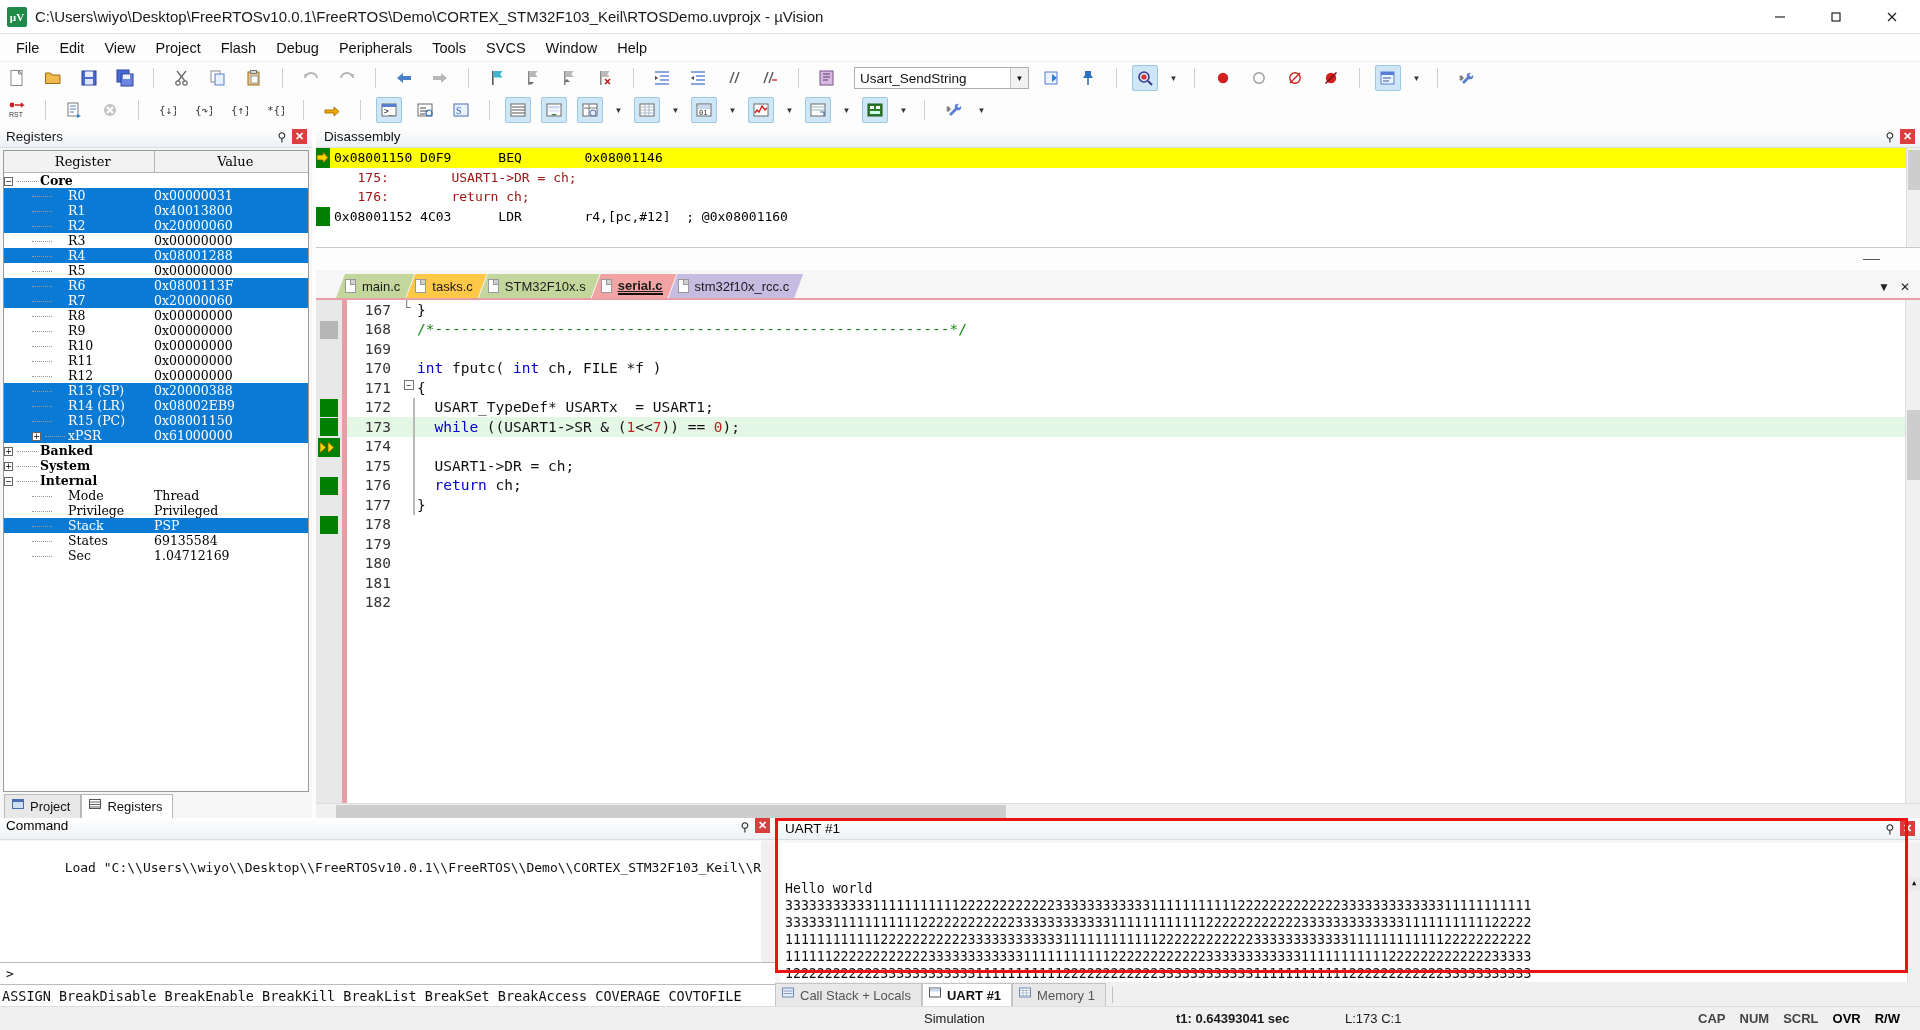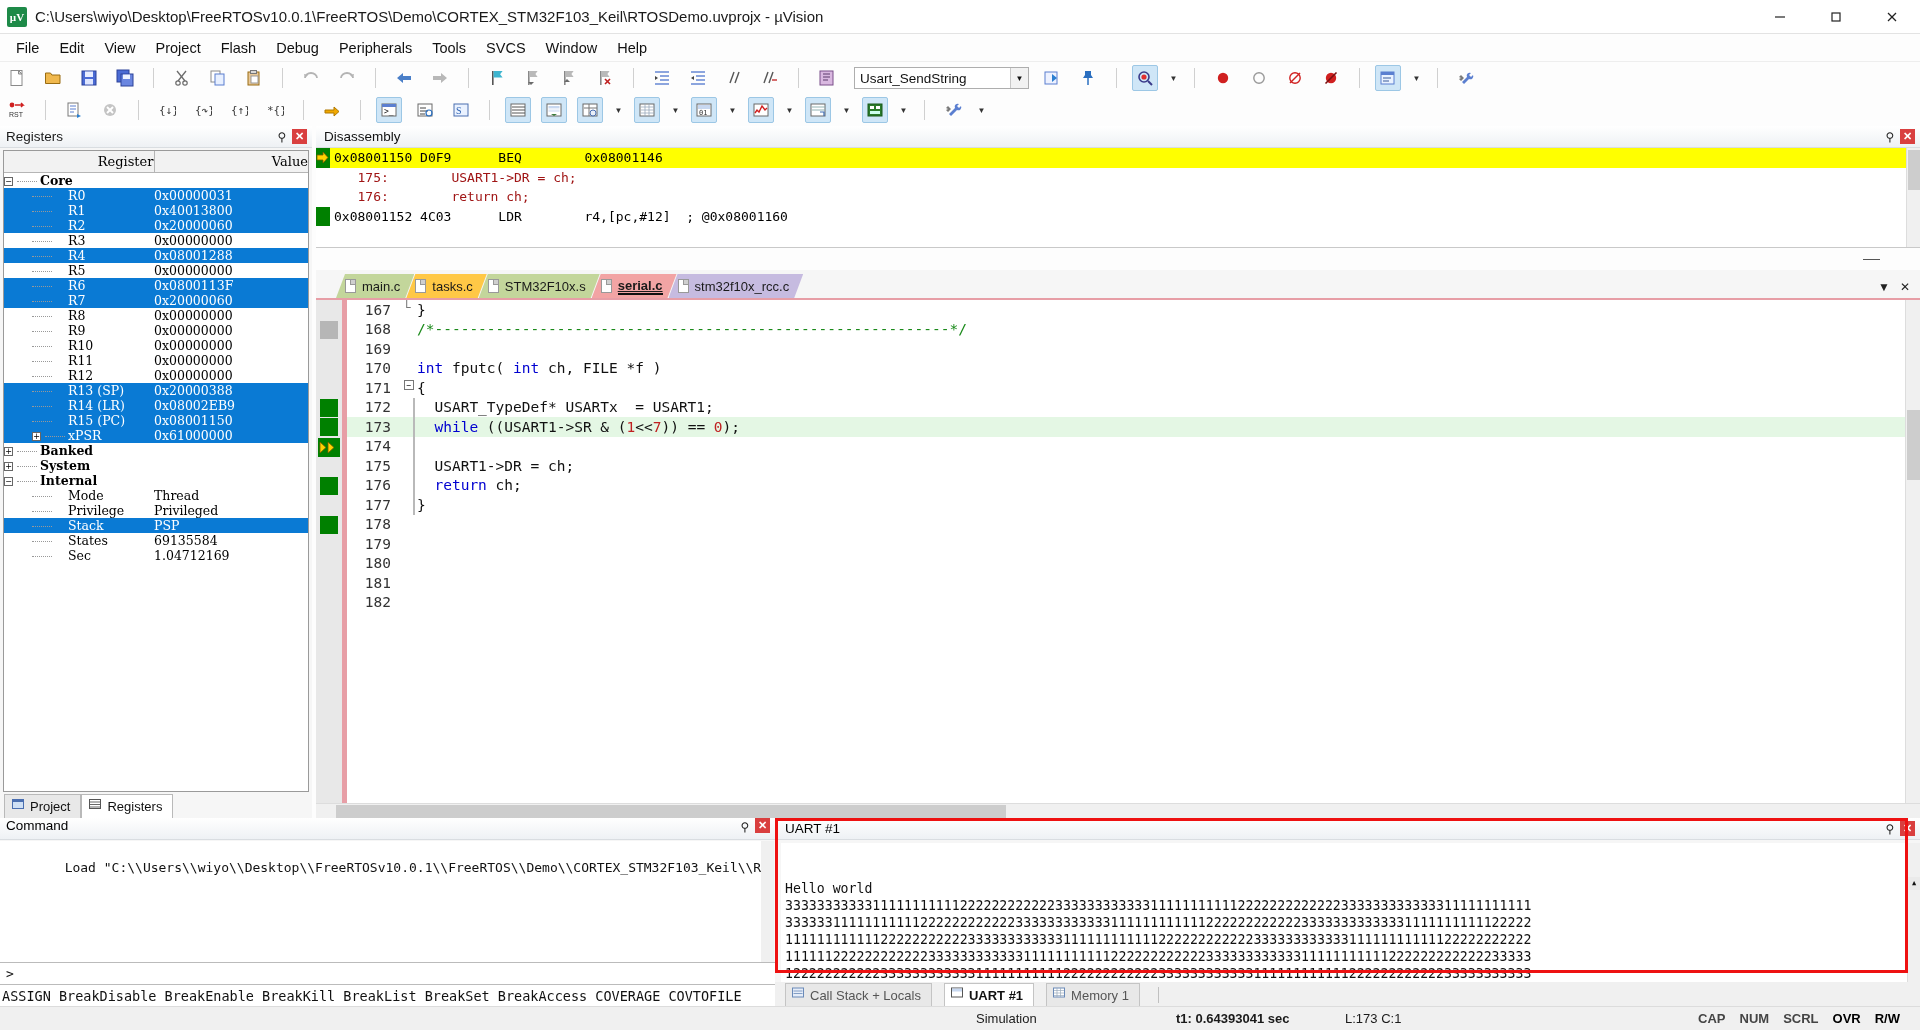--- a/index.html
+++ b/index.html
@@ -83,21 +83,21 @@
   .pane-head .ph-title { flex: 1; }
   .pin-btn, .x-btn {
     width: 16px; height: 18px; display: flex; align-items: center; justify-content: center;
     font-size: 12px; color: #222; margin-right: 2px;
   }
   .x-btn { background: #d93f3f; color: #fff; font-size: 11px; font-weight: bold; width: 15px; height: 15px;
           margin-right: 5px; }
   .regs-body { flex: 1; background: #fff; margin: 2px 3px 0 3px; border: 1px solid #9a9a9a; overflow: hidden; }
   table.regtable { width: 100%; border-collapse: collapse; font-family: "DejaVu Serif", serif; font-size: 12.5px; }
   table.regtable th {
-    text-align: right; font-weight: normal; background: #f2f2f2; border-bottom: 1px solid #b5b5b5;
+    text-align: center; font-weight: normal; background: #f2f2f2; border-bottom: 1px solid #b5b5b5;
     border-right: 1px solid #b5b5b5; padding: 3px 0 3px 8px; font-family: "DejaVu Serif", serif;
     font-size: 13px; height: 20px;
   }
   table.regtable th.c2 { border-right: none; }
   table.regtable td { padding: 0 0 0 0; height: 14.5px; vertical-align: middle; white-space: nowrap; }
   td.name { padding-left: 8px; }
   td.val { padding-left: 8px; }
   tr.sel td { background: #0a7ad4; color: #fff; }
   .tree-indent3 { display: inline-block; width: 28px; }
   .expander {
@@ -227,36 +227,36 @@
     font-size: 13.2px; color: #111; white-space: pre; overflow: hidden; padding: 3px 0 0 4px;
     position: relative; line-height: 17px;
   }
   .uart-scroll { position: absolute; right: 0; top: 0; bottom: 0; width: 13px; background: #f0f0f0;
      border-left: 1px solid #ddd; }
   .us-arrow { height: 13px; display:flex; align-items:center; justify-content:center; font-size:7px;
      background:#eaeaea; }
 
   .bottom-tabs {
     position: absolute; left: 775px; right: 0; bottom: 0; height: 24px; display: flex; align-items: flex-end;
-    padding-left: 10px; background: #f0f0f0; gap: 12px;
+    background: #f0f0f0;
   }
   .btab {
     display: flex; align-items: center; gap: 5px; font-size: 13px; padding: 3px 10px 3px 6px;
     border: 1px solid #c4c4c4; border-bottom: none; background: #e8e8e8; color: #555;
   }
   .btab.active { background: #fff; color: #111; font-weight: bold; }
   .btab-div { width: 1px; height: 16px; background: #c0c0c0; margin: 0 6px 3px 6px; }
 
   
   .statusbar {
     position: absolute; left: 0; right: 0; bottom: 0; height: 24px; background: #f0f0f0;
     display: flex; align-items: center; font-size: 13px; color: #1a1a1a;
     border-top: 1px solid #dcdcdc;
   }
-  .sb-sim { position: absolute; left: 976px; }
+  .sb-sim { position: absolute; left: 924px; }
   .sb-t1 { position: absolute; left: 1176px; font-weight: bold; }
   .sb-lc { position: absolute; left: 1345px; }
   .sb-ind { position: absolute; right: 20px; display: flex; gap: 14px; font-weight: bold; color: #444; }
   .sb-ind .dim { color: #000000; }
 </style>
 </head>
 <body>
 
 <div class="app">
 

